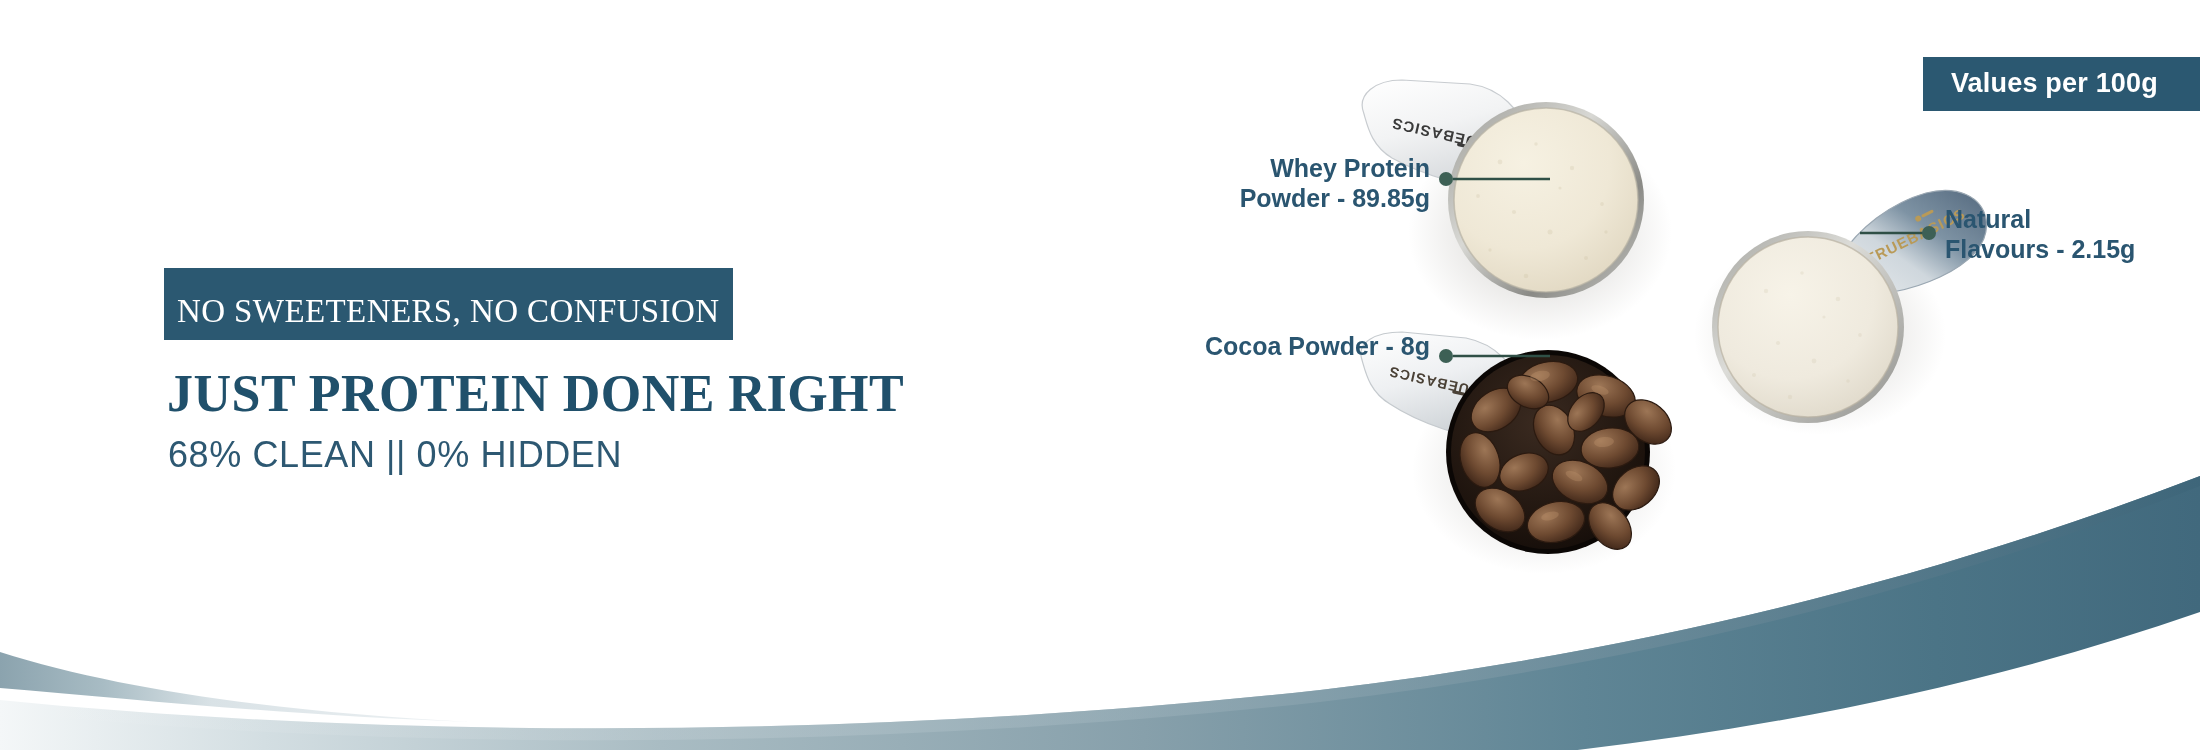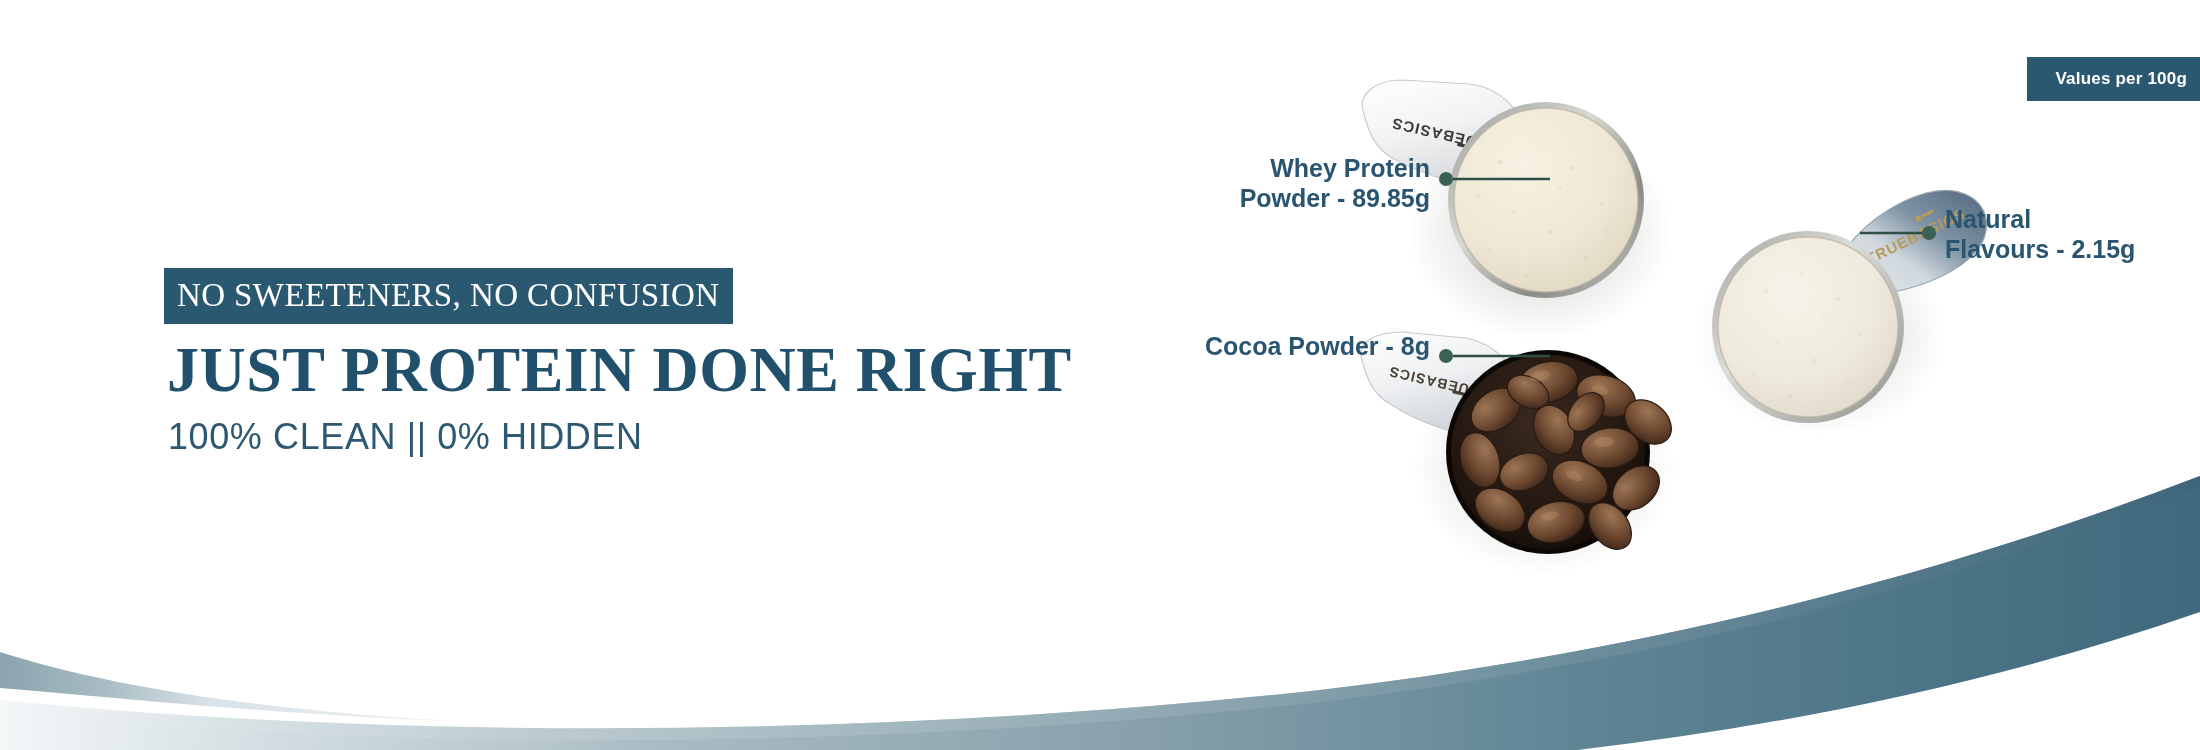--- a/index.html
+++ b/index.html
@@ -35,28 +35,28 @@
   }
   .eyebrow-band {
     display: inline-block;
     background: #2b5871;
     color: #ffffff;
     font-family: "Liberation Serif", serif;
     font-size: 33px;
     font-weight: 400;
     letter-spacing: 0.4px;
     line-height: 1;
-    padding: 11px 14px 12px 13px;
+    padding: 27px 14px 12px 13px;
     white-space: nowrap;
   }
   .headline {
-    margin-top: 14px;
+    margin-top: 28px;
     color: #20506b;
     font-family: "Liberation Serif", serif;
-    font-size: 64px;
+    font-size: 52px;
     font-weight: 700;
     letter-spacing: 0.5px;
     line-height: 1;
     white-space: nowrap;
     padding-left: 3px;
   }
   .subline {
     margin-top: 17px;
     color: #2d5872;
     font-family: "Liberation Sans", sans-serif;
@@ -68,25 +68,25 @@
     padding-left: 4px;
   }
 
   
   .values-badge {
     position: absolute;
     right: 0;
     top: 57px;
     background: #2b5871;
     color: #ffffff;
-    font-size: 17px;
+    font-size: 27px;
     font-weight: 700;
     letter-spacing: 0.2px;
     line-height: 1;
-    padding: 13px 13px 14px 28px;
+    padding: 13px 42px 14px 28px;
     white-space: nowrap;
   }
 
   
   .scoop {
     position: absolute;
   }
   .scoop svg { display: block; overflow: visible; }
 
   
@@ -154,21 +154,21 @@
                C 1930,592 1640,664 1320,702
                C 900,748 420,754 0,712 Z" fill="url(#waveEdge)"></path>
     </svg>
   </div>
 
   <div class="values-badge">Values per 100g</div>
 
   <div class="text-block">
     <div class="eyebrow-band">NO SWEETENERS, NO CONFUSION</div>
     <div class="headline">JUST PROTEIN DONE RIGHT</div>
-    <div class="subline">100% CLEAN  || 0% HIDDEN</div>
+    <div class="subline">68% CLEAN  || 0% HIDDEN</div>
   </div>
 
   <div class="scoop" style="left:1350px; top:72px;">
     <svg width="360" height="260" viewBox="0 0 360 260">
       <defs>
         <radialGradient id="wheyPowder" cx="0.38" cy="0.3" r="0.85">
           <stop offset="0" stop-color="#f6f1e2"></stop>
           <stop offset="0.55" stop-color="#efe8d6"></stop>
           <stop offset="1" stop-color="#ddd3bc"></stop>
         </radialGradient>

